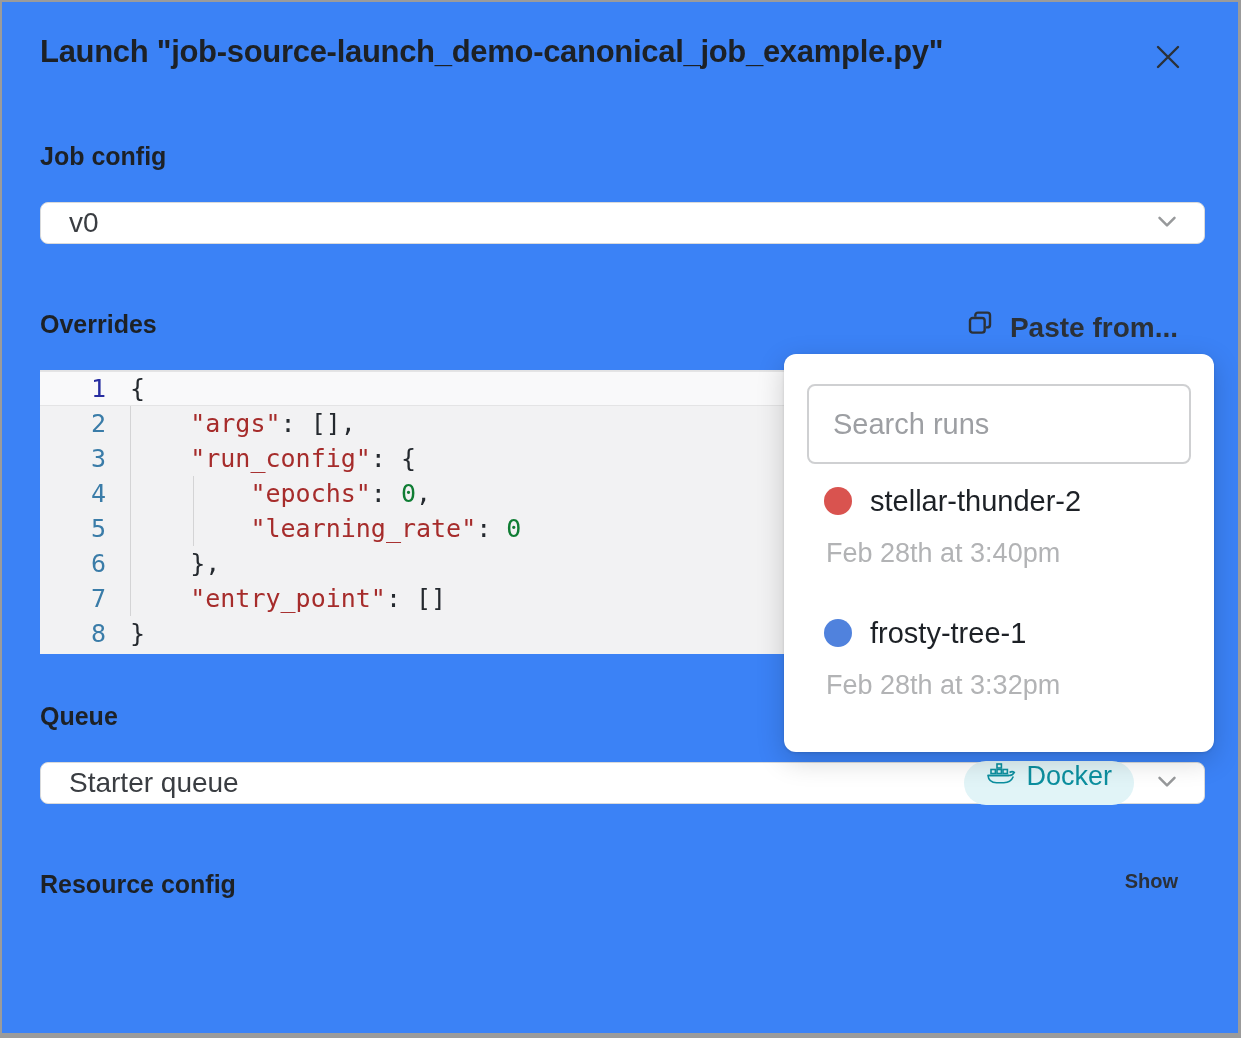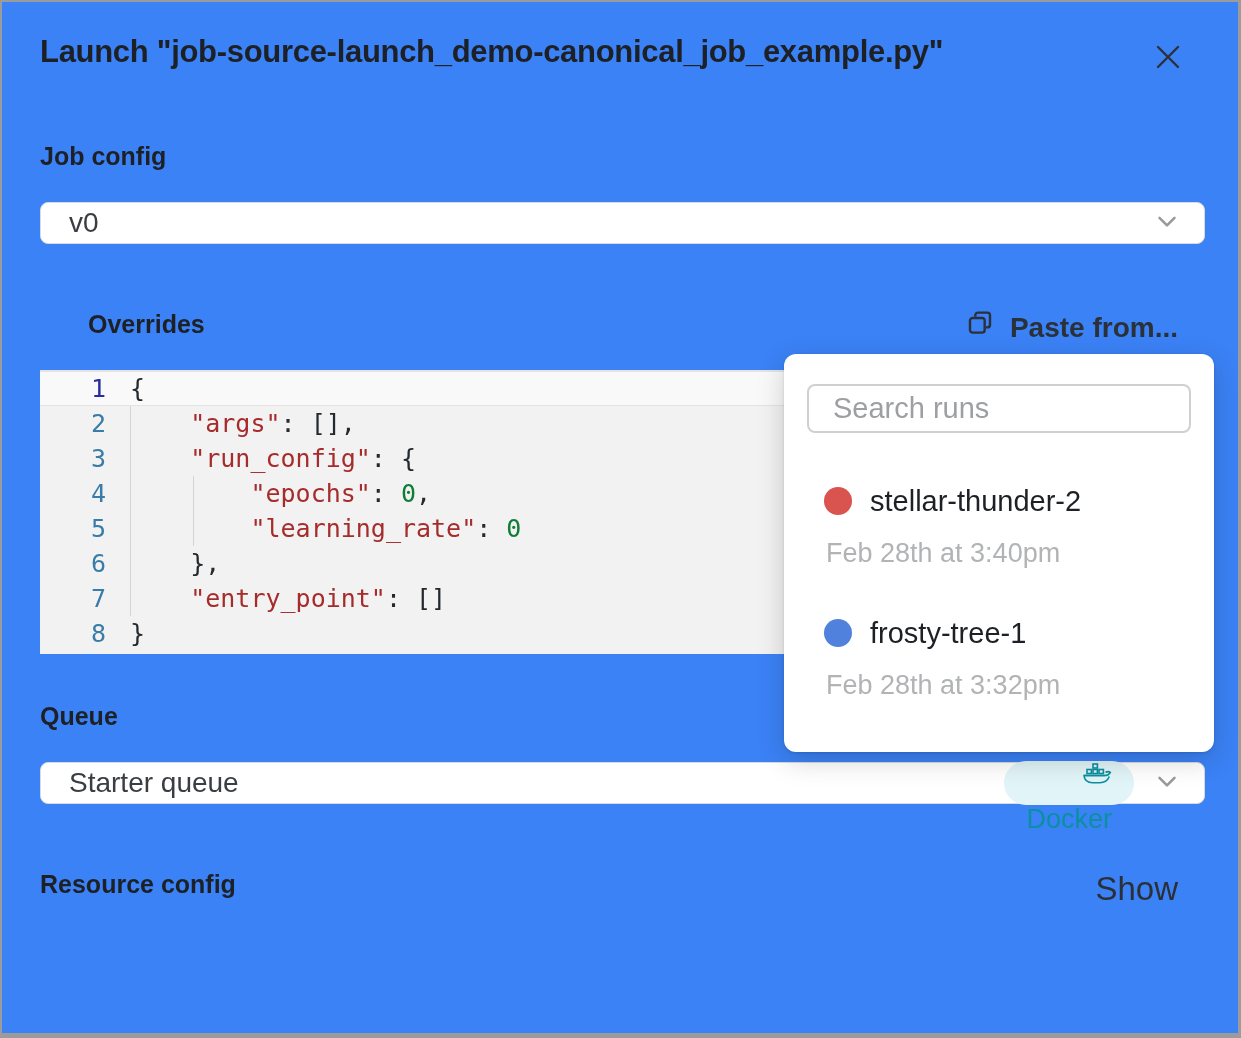--- a/index.html
+++ b/index.html
@@ -23,37 +23,37 @@
   .gutter{width:90px;box-sizing:border-box;text-align:right;padding-right:24px;color:#3a7ca8;flex:none;}
   .code-line.active .gutter{color:#272da0;}
   .code-content{flex:1;color:#24292e;}
   .tok-key{color:#a62c2b;}
   .tok-num{color:#0f7d33;}
   .tok-punct{color:#24292e;}
   .indent-guide{position:absolute;width:1px;background:#d4d4d5;}
   
   .popup{position:absolute;left:782px;top:352px;width:430px;height:398px;background:#fff;border-radius:12px;
          box-shadow:0 1px 3px rgba(0,0,0,.12),0 8px 28px rgba(0,0,0,.18);z-index:10;}
-  .search-input{position:absolute;left:23px;top:30px;width:384px;height:49px;box-sizing:border-box;
+  .search-input{position:absolute;left:23px;top:30px;width:384px;height:80px;box-sizing:border-box;
                 border:2px solid #cfd0d2;border-radius:8px;font-family:inherit;font-size:29px;color:#333;
                 padding:0 24px;outline:none;}
   .search-input::placeholder{color:#9d9fa3;}
   .run-list{position:absolute;left:40px;top:128px;right:24px;}
   .run-item{cursor:pointer;}
   .run-item + .run-item{margin-top:42px;}
   .run-name-row{display:flex;align-items:center;gap:18px;height:38px;}
   .run-dot{width:28px;height:28px;border-radius:50%;flex:none;}
   .run-name{font-size:29px;color:#1d2126;}
   .run-time{margin-top:18px;margin-left:2px;font-size:27px;color:#b2b3b5;height:34px;}
   
-  .docker-pill{display:flex;align-items:flex-end;gap:10px;height:44px;padding:0 22px;border-radius:22px;
-               margin-right:18px;font-size:27px;flex-direction:column;}
+  .docker-pill{display:flex;align-items:flex-start;gap:10px;height:44px;padding:0 22px;border-radius:22px;
+               margin-right:18px;font-size:27px;}
   
   .show-btn{position:absolute;top:868px;right:60px;background:none;border:none;cursor:pointer;padding:0;
-            font-family:inherit;font-size:33px;font-weight:400;color:#2b3038;}
+            font-family:inherit;font-size:20px;font-weight:700;color:#2b3038;}
 </style>
 </head>
 <body>
 
 <div class="frame">
 
   <div class="title">Launch "job-source-launch_demo-canonical_job_example.py"</div>
 
   <button class="close-btn" aria-label="Close">
     <svg width="36" height="36" viewBox="0 0 36 36">
@@ -64,21 +64,21 @@
   <div class="field-label" style="top:140px;">Job config</div>
   <div class="select" style="top:200px;">
     <span class="sel-text">v0</span>
     <span class="chev">
       <svg width="30" height="30" viewBox="0 0 24 24">
           <path d="M6 9.5 L12 15.5 L18 9.5" stroke="#97999b" stroke-width="2" fill="none" stroke-linecap="round" stroke-linejoin="round"></path>
         </svg>
     </span>
   </div>
 
-  <div class="field-label" style="top:308px;margin-left:48px;">Overrides</div>
+  <div class="field-label" style="top:308px;">Overrides</div>
   <button class="paste-btn">
     <span>
       <svg width="32" height="32" viewBox="0 0 24 24" fill="none" stroke="#2b3138" stroke-width="1.8" stroke-linejoin="round">
         <path d="M8.5 6.5 V5.5 a2 2 0 0 1 2-2 h7 a2 2 0 0 1 2 2 v7 a2 2 0 0 1-2 2 h-1"></path>
         <rect x="4.5" y="7.5" width="11" height="11" rx="2"></rect>
       </svg>
     </span>
     <span>Paste from...</span>
   </button>
 

